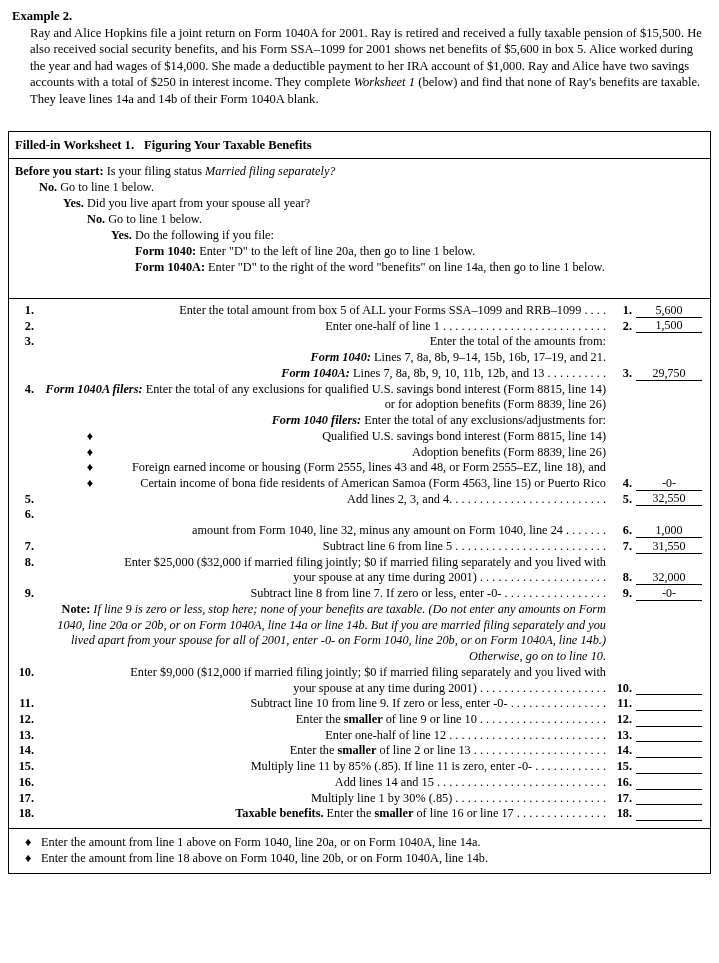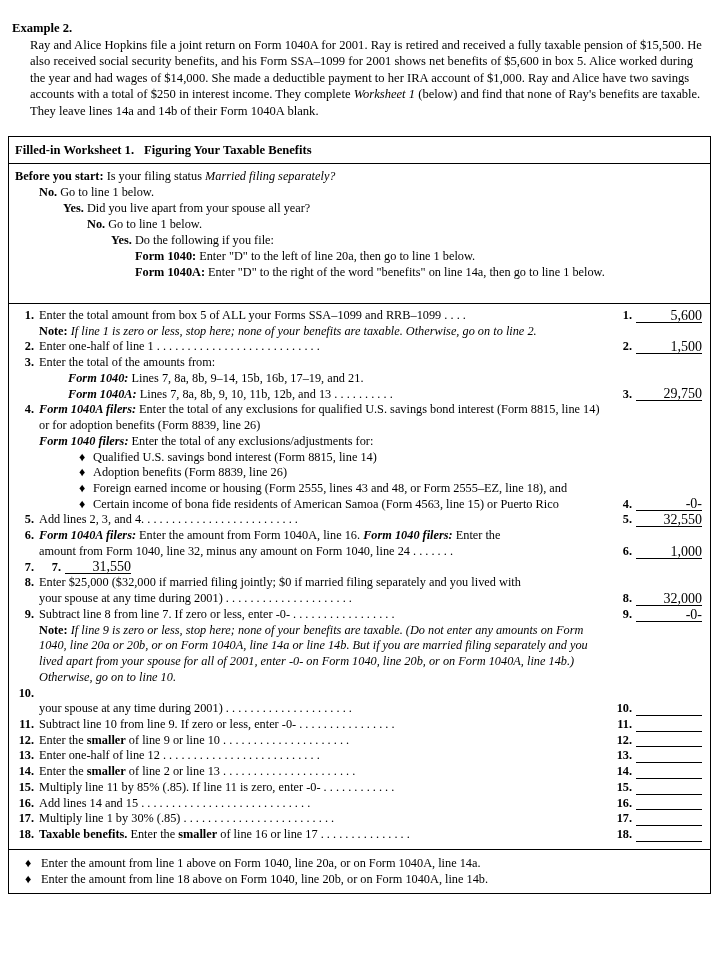--- a/index.html
+++ b/index.html
@@ -19,33 +19,33 @@
   .page {
     width: 719px;
     height: 963px;
     position: relative;
     box-sizing: border-box;
     padding: 4px 8px 0 8px;
   }
   .example-title {
     font-weight: bold;
     font-size: 12.6px;
-    margin: 16px 0 1px 4px;
+    margin: 4px 0 1px 4px;
   }
   .example-body {
     margin: 0 6px 0 22px;
     text-align: left;
     font-size: 12.6px;
     line-height: 1.30;
   }
   .example-body i { font-style: italic; text-align: center; }
 
   .wsbox {
     border: 1.5px solid #000;
-    margin-top: 17px;
+    margin-top: 24px;
     box-sizing: border-box;
   }
   .ws-title {
     font-weight: bold;
     font-size: 12.6px;
     padding: 5px 0 5px 6px;
     border-bottom: 1.5px solid #000;
   }
   .ws-title .fill { font-weight: bold; }
   .ws-title .num { margin-left: 10px; }
@@ -80,36 +80,37 @@
     width: 24px;
     text-align: right;
     flex: none;
     font-weight: bold;
     padding-right: 5px;
     box-sizing: border-box;
   }
   .row .txt {
     flex: 1 1 auto;
     padding-right: 4px;
+    text-align: right;
   }
   .row .rno {
     width: 22px;
     flex: none;
     font-weight: bold;
     text-align: right;
     padding-right: 4px;
   }
   .row .amt {
     width: 66px;
     flex: none;
-    text-align: right;
+    text-align: center;
     border-bottom: 1.2px solid #000;
     height: 13px;
     line-height: 13px;
-    font-size: 14px;
+    font-size: 12px;
     align-self: flex-end;
     margin-bottom: 1px;
   }
   .row .amt.blank { }
   .dotfill {
     display: inline;
   }
   .note {
     font-style: italic;
   }
@@ -192,26 +193,20 @@
 
       <div class="row">
         <div class="no">1.</div>
         <div class="txt">
           <span>Enter the total amount from box 5 of ALL your Forms SSA–1099 and RRB–1099</span>
           <span class="dotfill">. . . .</span>
         </div>
         <div class="rno">1.</div>
         <div class="amt">5,600</div>
       </div>
-      <div class="row">
-        <div class="no"></div>
-        <div class="txt note"><b>Note:</b> <i>If line 1 is zero or less, stop here; none of your benefits are taxable. Otherwise, go on to line 2.</i></div>
-        <div class="rno"></div>
-        <div style="width:66px;flex:none;"></div>
-      </div>
 
       <div class="row">
         <div class="no">2.</div>
         <div class="txt">
           <span>Enter one-half of line 1</span>
           <span class="dotfill">. . . . . . . . . . . . . . . . . . . . . . . . . . .</span>
         </div>
         <div class="rno">2.</div>
         <div class="amt">1,500</div>
       </div>
@@ -311,41 +306,39 @@
         <div class="txt">
           <span>Add lines 2, 3, and 4.</span>
           <span class="dotfill">. . . . . . . . . . . . . . . . . . . . . . . . .</span>
         </div>
         <div class="rno">5.</div>
         <div class="amt">32,550</div>
       </div>
 
       <div class="row">
         <div class="no">6.</div>
-        <div class="txt">
-          <span class="bold ital">Form 1040A filers:</span>
-          <span>Enter the amount from Form 1040A, line 16.</span>
-          <span class="bold ital">Form 1040 filers:</span>
-          <span>Enter the</span>
-        </div>
         <div class="rno"></div>
         <div style="width:66px;flex:none;"></div>
       </div>
       <div class="row">
         <div class="no"></div>
         <div class="txt">
           <span>amount from Form 1040, line 32, minus any amount on Form 1040, line 24</span>
           <span class="dotfill">. . . . . . .</span>
         </div>
         <div class="rno">6.</div>
         <div class="amt">1,000</div>
       </div>
 
       <div class="row">
         <div class="no">7.</div>
+        <div class="txt">
+          <span>Subtract line 6 from line 5</span>
+          <span class="dotfill">. . . . . . . . . . . . . . . . . . . . . . . . .</span>
+        </div>
         <div class="rno">7.</div>
         <div class="amt">31,550</div>
       </div>
 
       <div class="row">
         <div class="no">8.</div>
         <div class="txt">Enter $25,000 ($32,000 if married filing jointly; $0 if married filing separately and you lived with</div>
         <div class="rno"></div>
         <div style="width:66px;flex:none;"></div>
       </div>
@@ -370,20 +363,21 @@
       </div>
       <div class="row">
         <div class="no"></div>
         <div class="txt note"><b>Note:</b> <i>If line 9 is zero or less, stop here; none of your benefits are taxable. (Do not enter any amounts on Form 1040, line 20a or 20b, or on Form 1040A, line 14a or line 14b. But if you are married filing separately and you lived apart from your spouse for all of 2001, enter -0- on Form 1040, line 20b, or on Form 1040A, line 14b.) Otherwise, go on to line 10.</i></div>
         <div class="rno"></div>
         <div style="width:66px;flex:none;"></div>
       </div>
 
       <div class="row">
         <div class="no">10.</div>
+        <div class="txt">Enter $9,000 ($12,000 if married filing jointly; $0 if married filing separately and you lived with</div>
         <div class="rno"></div>
         <div style="width:66px;flex:none;"></div>
       </div>
       <div class="row">
         <div class="no"></div>
         <div class="txt">
           <span>your spouse at any time during 2001)</span>
           <span class="dotfill">. . . . . . . . . . . . . . . . . . . . .</span>
         </div>
         <div class="rno">10.</div>

